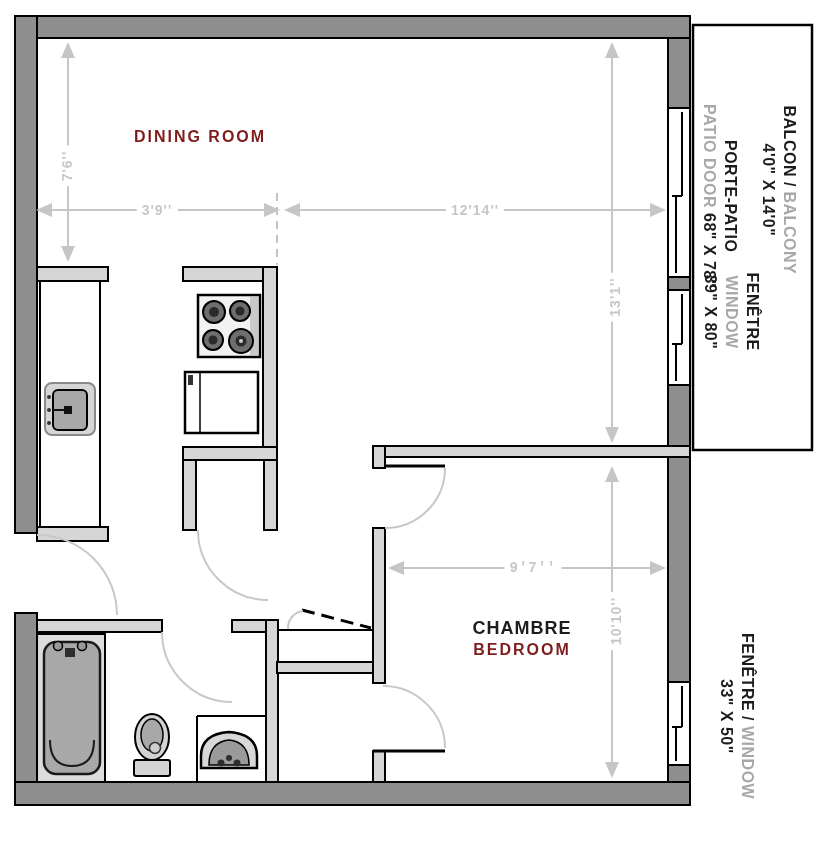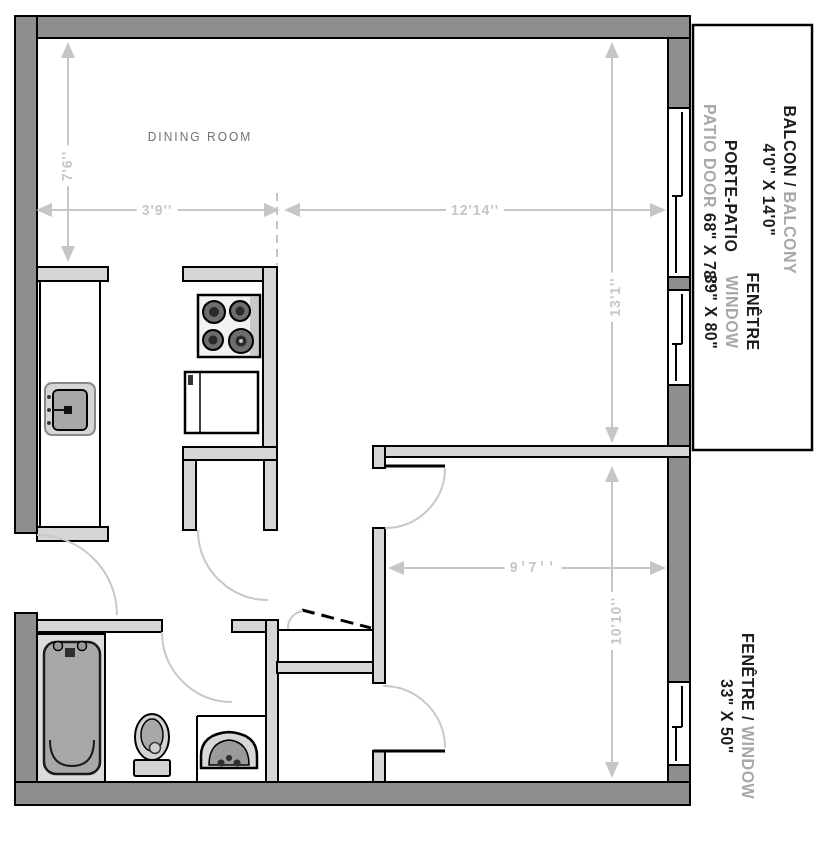--- a/index.html
+++ b/index.html
@@ -4,21 +4,21 @@
 <style>
   html,body { margin:0; padding:0; background:#ffffff; }
   #stage {
     position:relative; width:828px; height:850px; background:#ffffff;
     font-family:"Liberation Sans", sans-serif; overflow:hidden;
   }
   #plan-svg { position:absolute; left:0; top:0; }
 
   .lbl { position:absolute; transform:translate(-50%,-50%); white-space:nowrap; text-align:center; }
   .room-fr { font-size:18px; font-weight:bold; color:#1c1c1c; letter-spacing:1px; }
-  .room-en { font-size:12px; font-weight:normal; color:#737373; letter-spacing:2px; margin-top:2px; }
+  .room-en { font-size:16px; font-weight:bold; color:#7f1d1d; letter-spacing:2px; margin-top:2px; }
 
   .dim { position:absolute; transform:translate(-50%,-50%); background:#ffffff;
          padding:0 5px; font-size:14px; font-weight:bold; color:#c7c7c7;
          letter-spacing:1px; white-space:nowrap; }
   .dim.vert { transform:translate(-50%,-50%) rotate(-90deg); }
 
   .side { position:absolute; transform:translate(-50%,-50%);
           writing-mode:vertical-rl; text-align:center; white-space:nowrap;
           font-weight:bold; line-height:21px; font-size:16px; letter-spacing:0.5px; }
   .side .black { color:#1c1c1c; }
@@ -190,20 +190,24 @@
     <path d="M209 765 Q209 742 229 740 Q249 742 249 765 Z" fill="#9a9a9a" stroke="#000" stroke-width="1.5"></path>
     <circle cx="221" cy="763" r="3.5" fill="#2e2e2e"></circle>
     <circle cx="237" cy="763" r="3.5" fill="#2e2e2e"></circle>
     <circle cx="229" cy="758" r="3" fill="#2e2e2e"></circle>
   </g>
 </svg>
 
 <div class="lbl" style="left:200px; top:136px;">
   <div class="room-en">DINING ROOM</div>
 </div>
+<div class="lbl" style="left:522px; top:638px;">
+  <div class="room-fr">CHAMBRE</div>
+  <div class="room-en">BEDROOM</div>
+</div>
 
 <div class="dim" style="left:157px; top:210px;">3'9''</div>
 <div class="dim" style="left:475px; top:210px;">12'14''</div>
 <div class="dim" style="left:533px; top:568px;font-family:Liberation Mono, monospace;">9'7''</div>
 <div class="dim vert" style="left:67px;  top:166px;">7'6''</div>
 <div class="dim vert" style="left:615px; top:297px;">13'1''</div>
 <div class="dim vert" style="left:616px; top:621px;">10'10''</div>
 
 <div class="side" style="left:779px; top:190px; height:215px;">
   <div>

